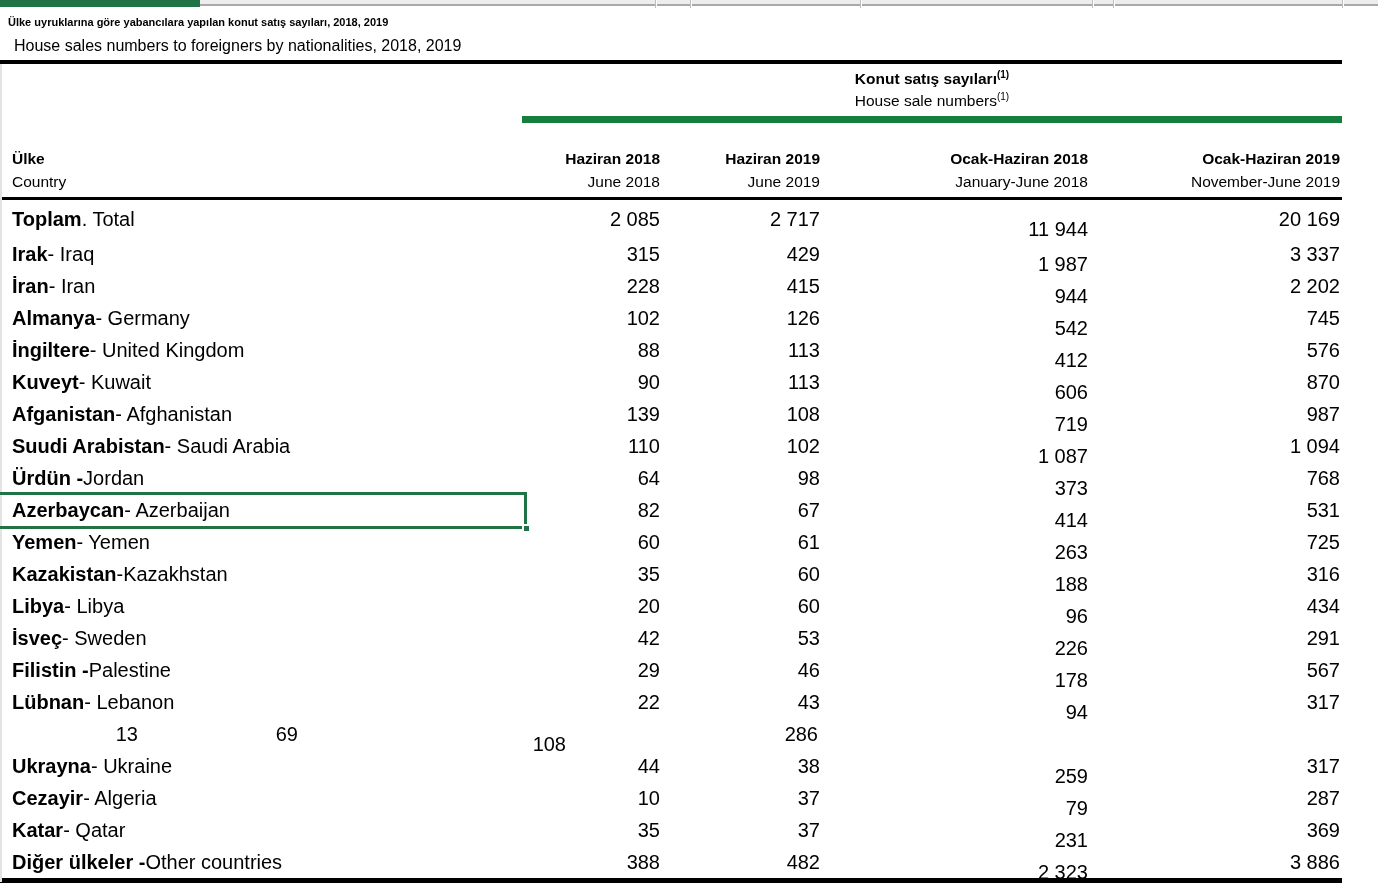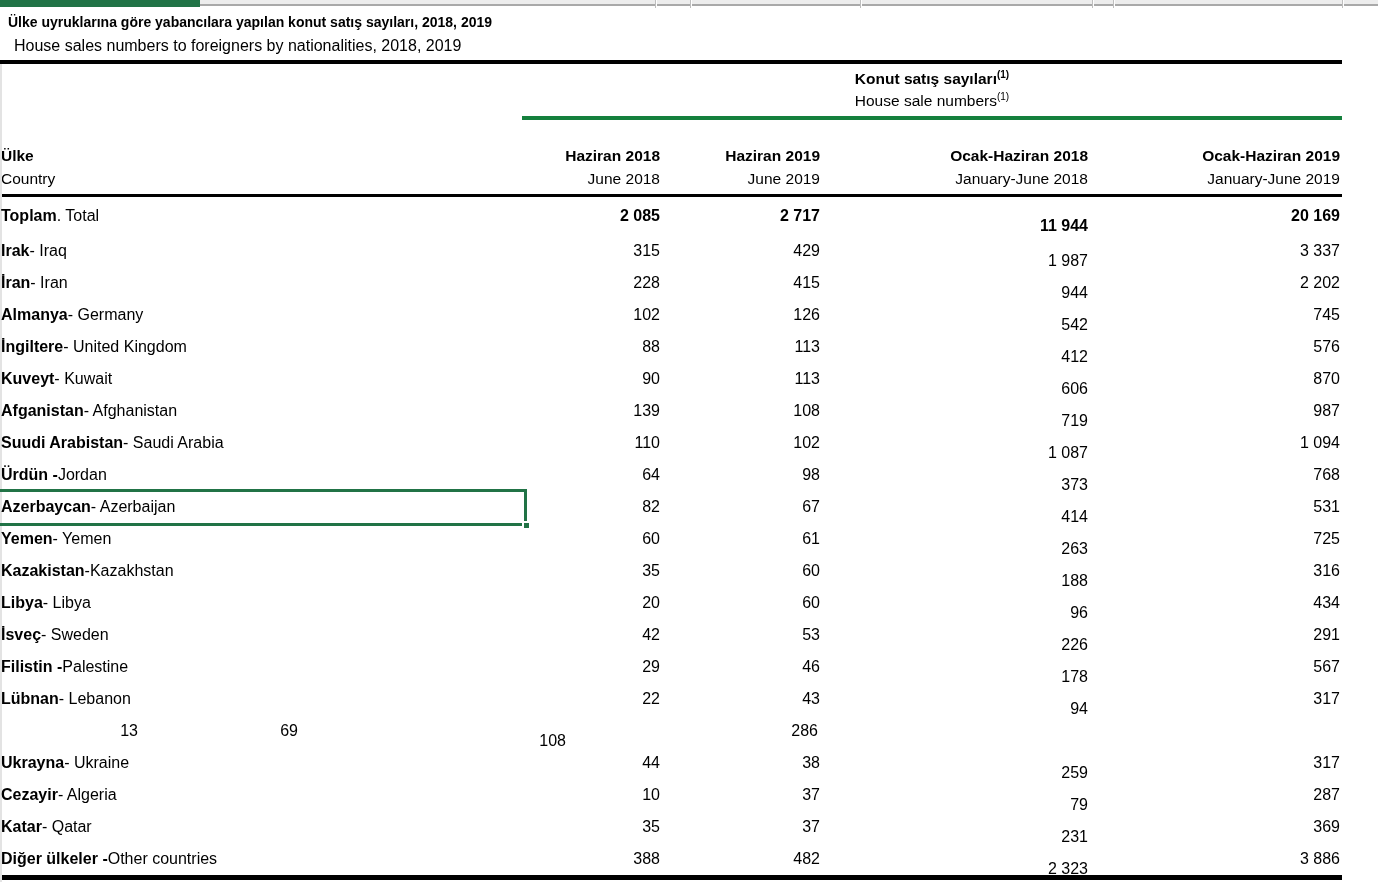--- a/index.html
+++ b/index.html
@@ -9,42 +9,42 @@
     width:1378px;height:890px;overflow:hidden;background:#fff;color:#000;
     font-family:"Liberation Sans", sans-serif;position:relative;
   }
   
   .top-strip{position:relative;height:8px;width:1378px;}
   .strip-cells{position:absolute;left:200px;right:0;top:0;height:6px;background:#ededed;border-bottom:2px solid #a9a9a9;}
   .strip-green{position:absolute;left:0;top:0;width:200px;height:7px;background:var(--sel);}
   .strip-tick{position:absolute;top:0;width:2px;height:8px;background:#ffffff;border-left:1px solid #bfbfbf;}
   .left-edge{position:absolute;left:0;top:64px;height:818px;width:2px;background:#e3e3e3;}
 
-  .title{font-size:14px;font-weight:bold;line-height:24px;padding:2px 0 0 8px;white-space:nowrap;}
+  .title{font-size:11px;font-weight:bold;line-height:24px;padding:2px 0 0 8px;white-space:nowrap;}
   .subtitle{font-size:16px;line-height:24px;padding-left:14px;white-space:nowrap;}
   .rule-top{width:1342px;height:4px;background:#000;margin-top:2px;}
   .rule-bottom{width:1342px;height:5px;background:#000;}
 
   .group-row{display:flex;}
-  .group-cell{margin-left:522px;width:820px;text-align:center;padding:4px 0;border-bottom:4px solid #15803d;
+  .group-cell{margin-left:522px;width:820px;text-align:center;padding:4px 0;border-bottom:7px solid #15803d;
     font-size:15.5px;line-height:22px;}
   .group-tr{font-weight:bold;}
   sup{font-size:10px;line-height:0;}
 
   .colhdr{display:flex;width:1342px;border-bottom:3px solid #000;align-items:flex-end;
     padding:4px 0;font-size:15.5px;line-height:23px;}
-  .c0{width:522px;padding-left:1px;}
+  .c0{width:522px;padding-left:12px;}
   .c1{width:140px;}.c2{width:160px;}.c3{width:268px;margin-top:20px;}.c4{width:252px;}
   .num{text-align:right;padding-right:2px;}
   .hdr-l1{font-weight:bold;white-space:nowrap;}
   .hdr-l2{white-space:nowrap;}
 
-  .row{display:flex;width:1342px;height:32px;align-items:center;font-size:16px;}
+  .row{display:flex;width:1342px;height:32px;align-items:center;font-size:20px;}
   .row.total{height:38px;}
-  .row.total .num{font-weight:bold;}
+  .row.total .num{font-weight:normal;}
   .cell.c0{position:relative;height:100%;display:flex;align-items:center;white-space:nowrap;}
   .sel-box{position:absolute;left:-4px;top:-2px;right:-5px;bottom:-3px;border:3px solid var(--sel);pointer-events:none;}
   .sel-handle{position:absolute;right:-7px;bottom:-7px;width:9px;height:9px;background:var(--sel);border:2px solid #fff;pointer-events:auto;}
 </style>
 </head>
 <body>
 
 <div class="top-strip">
   <div class="strip-cells"></div>
   <div class="strip-green"></div>
@@ -80,21 +80,21 @@
   <div class="c2 num">
     <div class="hdr-l1">Haziran 2019</div>
     <div class="hdr-l2">June 2019</div>
   </div>
   <div class="c3 num">
     <div class="hdr-l1">Ocak-Haziran 2018</div>
     <div class="hdr-l2">January-June 2018</div>
   </div>
   <div class="c4 num">
     <div class="hdr-l1">Ocak-Haziran 2019</div>
-    <div class="hdr-l2">January-June 2019</div>
+    <div class="hdr-l2">November-June 2019</div>
   </div>
 </div>
 
 <div>
     <div class="row total">
       <div class="cell c0"><b>Toplam</b> . Total</div>
       <div class="cell num c1">2 085</div>
       <div class="cell num c2">2 717</div>
       <div class="cell num c3">11 944</div>
       <div class="cell num c4">20 169</div>

